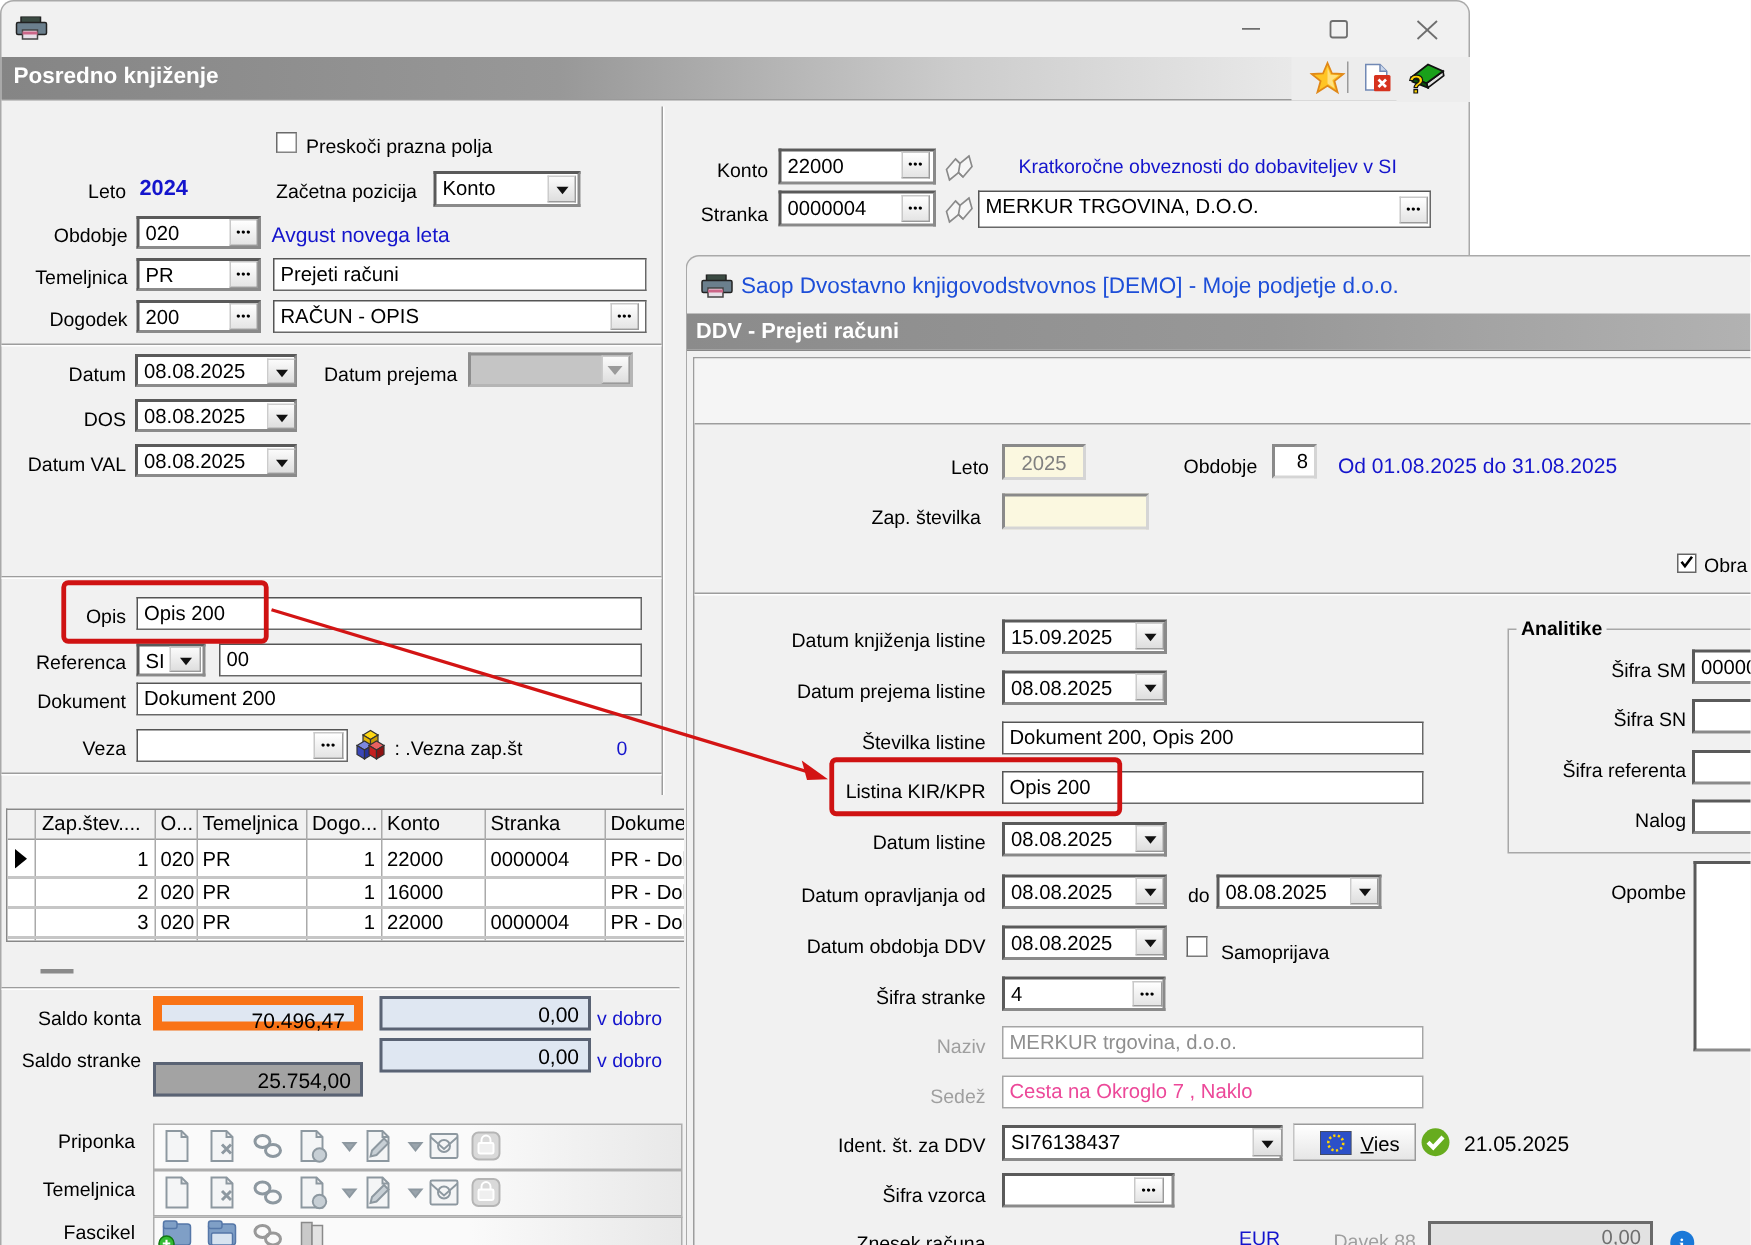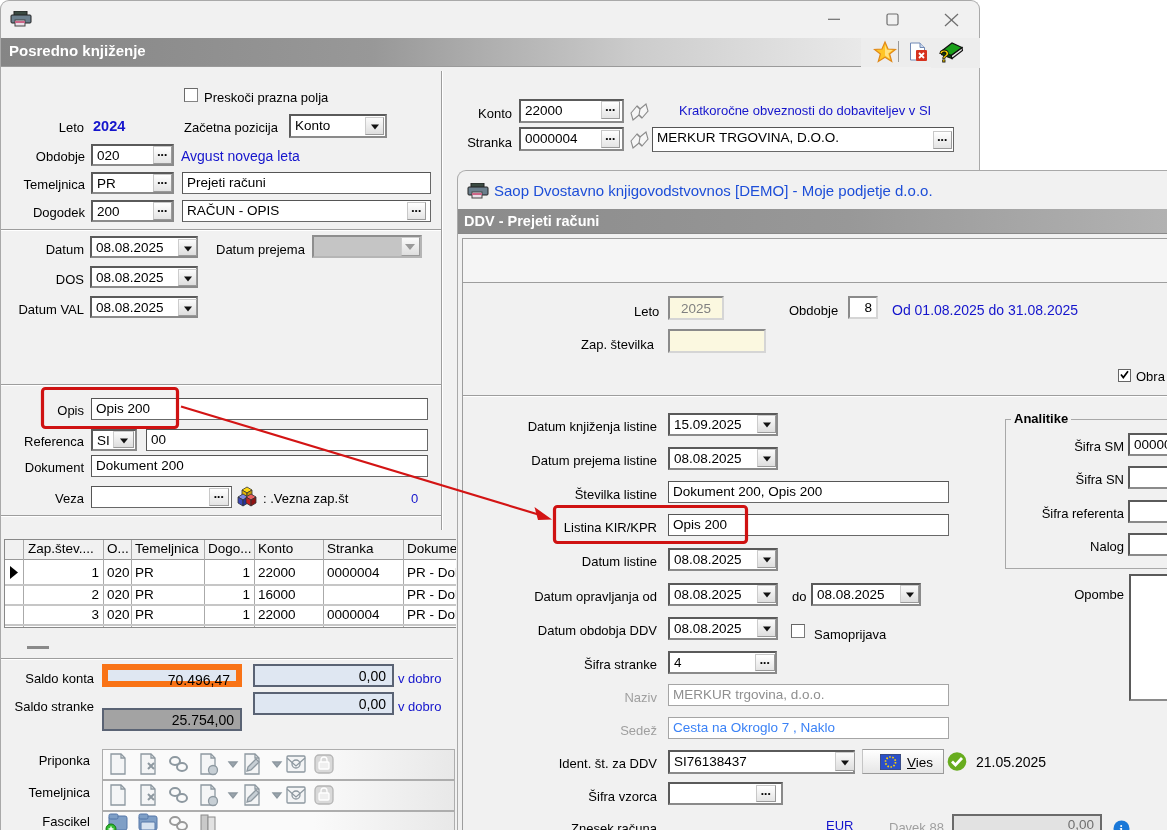--- a/index.html
+++ b/index.html
@@ -377,21 +377,21 @@
   <div class="lbl" style="left:356px; top:456px;">Samoprijava</div>
 
   <div class="lblr" style="left:49px; top:486px; width:150px;">Šifra stranke</div>
   <div class="fld f2" style="left:210px; top:480px; width:109px; height:23px;">4</div>
   <div class="dots" style="left:297px; top:483px; width:20px; height:17px;"></div>
 
   <div class="lblr" style="left:49px; top:519px; width:150px; color:#9f9f9f;">Naziv</div>
   <div class="fld" style="left:210px; top:513px; width:281px; height:22px; color:#8f8f8f; border-color:#a5a5a5;">MERKUR trgovina, d.o.o.</div>
 
   <div class="lblr" style="left:49px; top:552px; width:150px; color:#9f9f9f;">Sedež</div>
-  <div class="fld" style="left:210px; top:546px; width:281px; height:22px; color:#3b82f6; border-color:#a5a5a5;">Cesta na Okroglo 7 , Naklo</div>
+  <div class="fld" style="left:210px; top:546px; width:281px; height:22px; color:#ec4899; border-color:#a5a5a5;">Cesta na Okroglo 7 , Naklo</div>
 
   <div class="lblr" style="left:49px; top:585px; width:150px;">Ident. št. za DDV</div>
   <div class="fld f2" style="left:210px; top:579px; width:187px; height:24px;">SI76138437</div>
   <div class="ddbtn" style="left:377px; top:581px; width:20px; height:19px;"></div>
   <div class="abs" style="left:404px; top:578px; width:82px; height:25px; background:linear-gradient(#ffffff,#e6e6e6); border:1px solid #9a9a9a; border-left-color:#c5c5c5;">
     <svg class="abs" style="left:17px; top:4px;" width="21" height="16" viewBox="0 0 21 16">
       <rect x="0" y="0" width="21" height="16" fill="#2b50c8" stroke="#4a4a4a"></rect>
       <circle cx="10.5" cy="8" r="5" fill="none" stroke="#ffd400" stroke-width="1.7" stroke-dasharray="1.5 1.6"></circle>
     </svg>
     <span class="abs" style="left:44px; top:5px; font-size:13.5px;"><u>V</u>ies</span>

